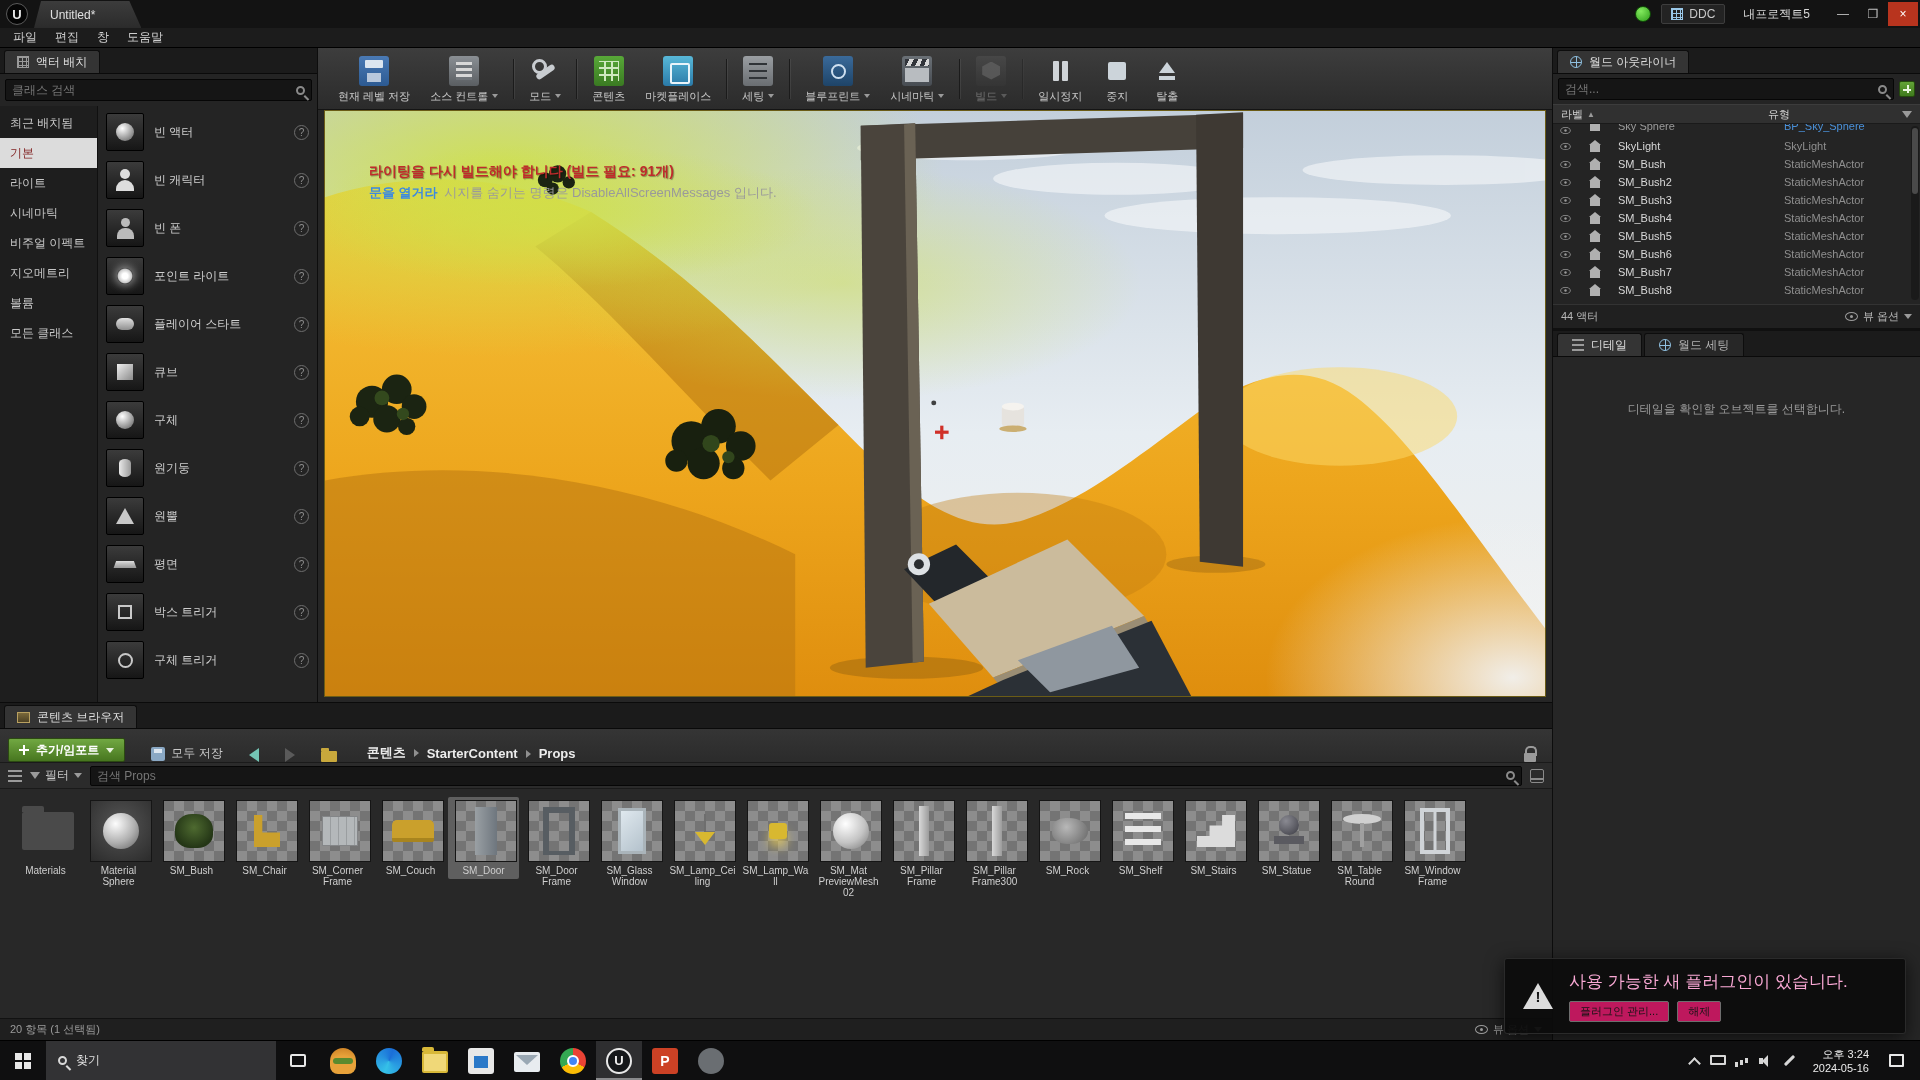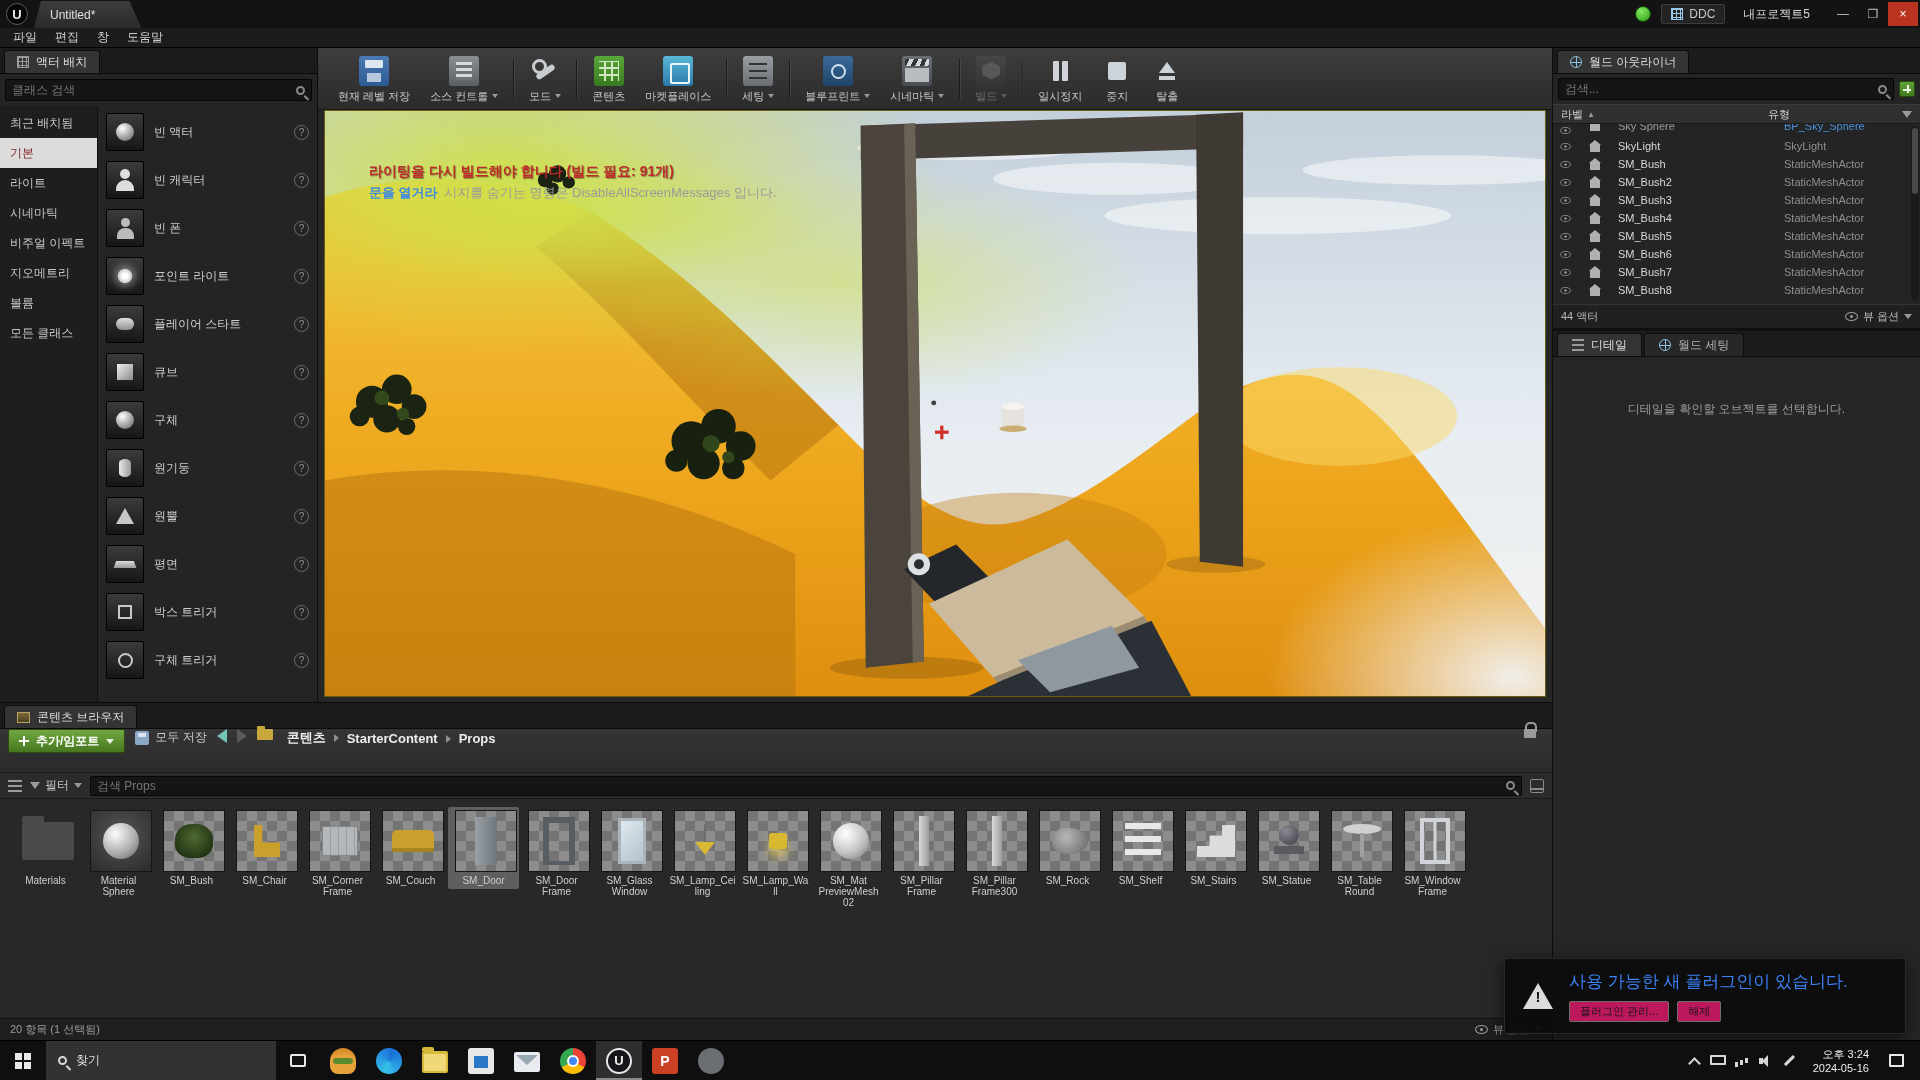--- a/index.html
+++ b/index.html
@@ -177,21 +177,21 @@
   .det-tab{height:23px;display:flex;align-items:center;gap:7px;padding:0 14px;font-size:12px;color:#dedede;
     background:#343434;border:1px solid #0d0d0d;border-bottom:none;border-radius:3px 3px 0 0}
   .det-tab.inactive{background:#272727;color:#b0b0b0}
   .det-ic{width:12px;height:12px;flex:none;background:repeating-linear-gradient(#9a9a9a 0 2px,transparent 2px 5px)}
   .det-body{flex:1;background:#262626;text-align:center;padding-top:44px;font-size:12px;color:#9a9a9a}
 
   
   #content-browser{position:absolute;left:0;top:702px;width:1552px;height:338px;background:#262626;
     border-top:1px solid #0b0b0b;display:flex;flex-direction:column}
   .cb-tab-ic{width:13px;height:11px;border:1px solid #b8a060;background:linear-gradient(#7a683a,#4e4224);flex:none}
-  .cb-toolbar{height:44px;display:flex;align-items:flex-start;gap:10px;padding:0 8px;
+  .cb-toolbar{height:34px;display:flex;align-items:flex-end;gap:26px;padding:0 8px;
     background:linear-gradient(#353535,#2b2b2b);border-bottom:1px solid #1a1a1a}
   .add-btn{height:24px;display:flex;align-items:center;gap:7px;padding:0 10px;
     background:linear-gradient(#71a842,#47761f);border:1px solid #2c4a12;border-radius:2px;color:#fff;font-weight:bold;font-size:12px}
   .plus{position:relative;width:10px;height:10px;flex:none}
   .plus::before{content:"";position:absolute;left:0;right:0;top:4px;height:2px;background:#fff}
   .plus::after{content:"";position:absolute;top:0;bottom:0;left:4px;width:2px;background:#fff}
   .dd-lite{width:0;height:0;border-left:4px solid transparent;border-right:4px solid transparent;border-top:5px solid #e8f2e0}
   .saveall-btn{display:flex;align-items:center;gap:6px;color:#c8c8c8;font-size:12px}
   .floppy{width:14px;height:14px;background:#8aa8c4;border-radius:2px;position:relative;flex:none}
   .floppy::after{content:"";position:absolute;left:3px;right:3px;top:2px;height:4px;background:#dce6f0}
@@ -257,21 +257,21 @@
   .cb-status .right{margin-left:auto;display:flex;align-items:center;gap:5px}
 
   
   #notification{position:absolute;right:14px;bottom:46px;width:402px;display:flex;gap:16px;align-items:center;
     padding:11px 18px;background:rgba(12,12,12,.95);border:1px solid #2a2a2a;border-radius:3px;
     box-shadow:0 4px 18px rgba(0,0,0,.65);z-index:50}
   .warn-tri{width:0;height:0;border-left:15px solid transparent;border-right:15px solid transparent;
     border-bottom:26px solid #dcdcdc;position:relative;flex:none}
   .warn-tri::after{content:"!";position:absolute;left:-4px;top:5px;width:8px;color:#151515;font-weight:bold;
     font-size:15px;text-align:center}
-  .notif-title{font-size:17px;color:#3b82f6}
+  .notif-title{font-size:17px;color:#f9a8d4}
   .notif-actions{margin-top:8px;display:flex;gap:8px}
   .notif-btn{background:#be185d;border:1px solid #6e6e6e;border-radius:2px;font-size:11px;padding:2px 10px;
     color:#141414;font-family:inherit}
 
   
   #taskbar{position:absolute;left:0;top:1040px;width:1920px;height:40px;background:#0f0f10;display:flex;
     align-items:stretch;border-top:1px solid #000;z-index:60}
   .tb-start{width:46px;display:flex;align-items:center;justify-content:center}
   .win-logo{width:7px;height:7px;background:#e8e8e8;box-shadow:9px 0 #e8e8e8,0 9px #e8e8e8,9px 9px #e8e8e8;
     margin:0 9px 9px 0}

